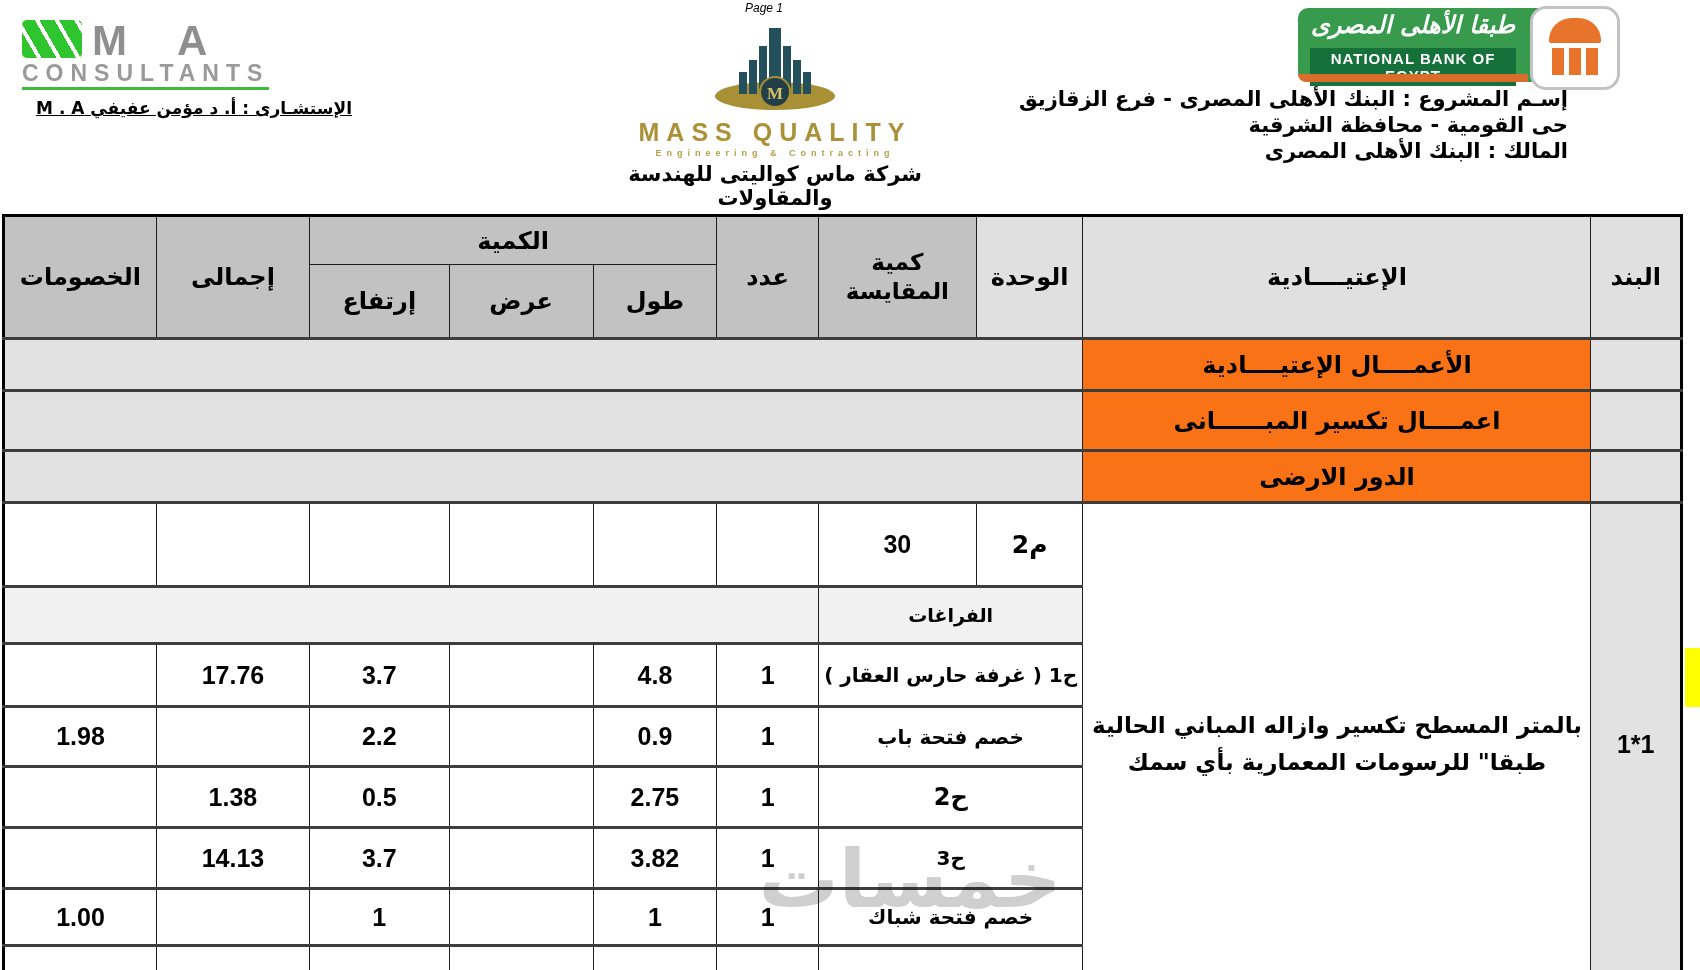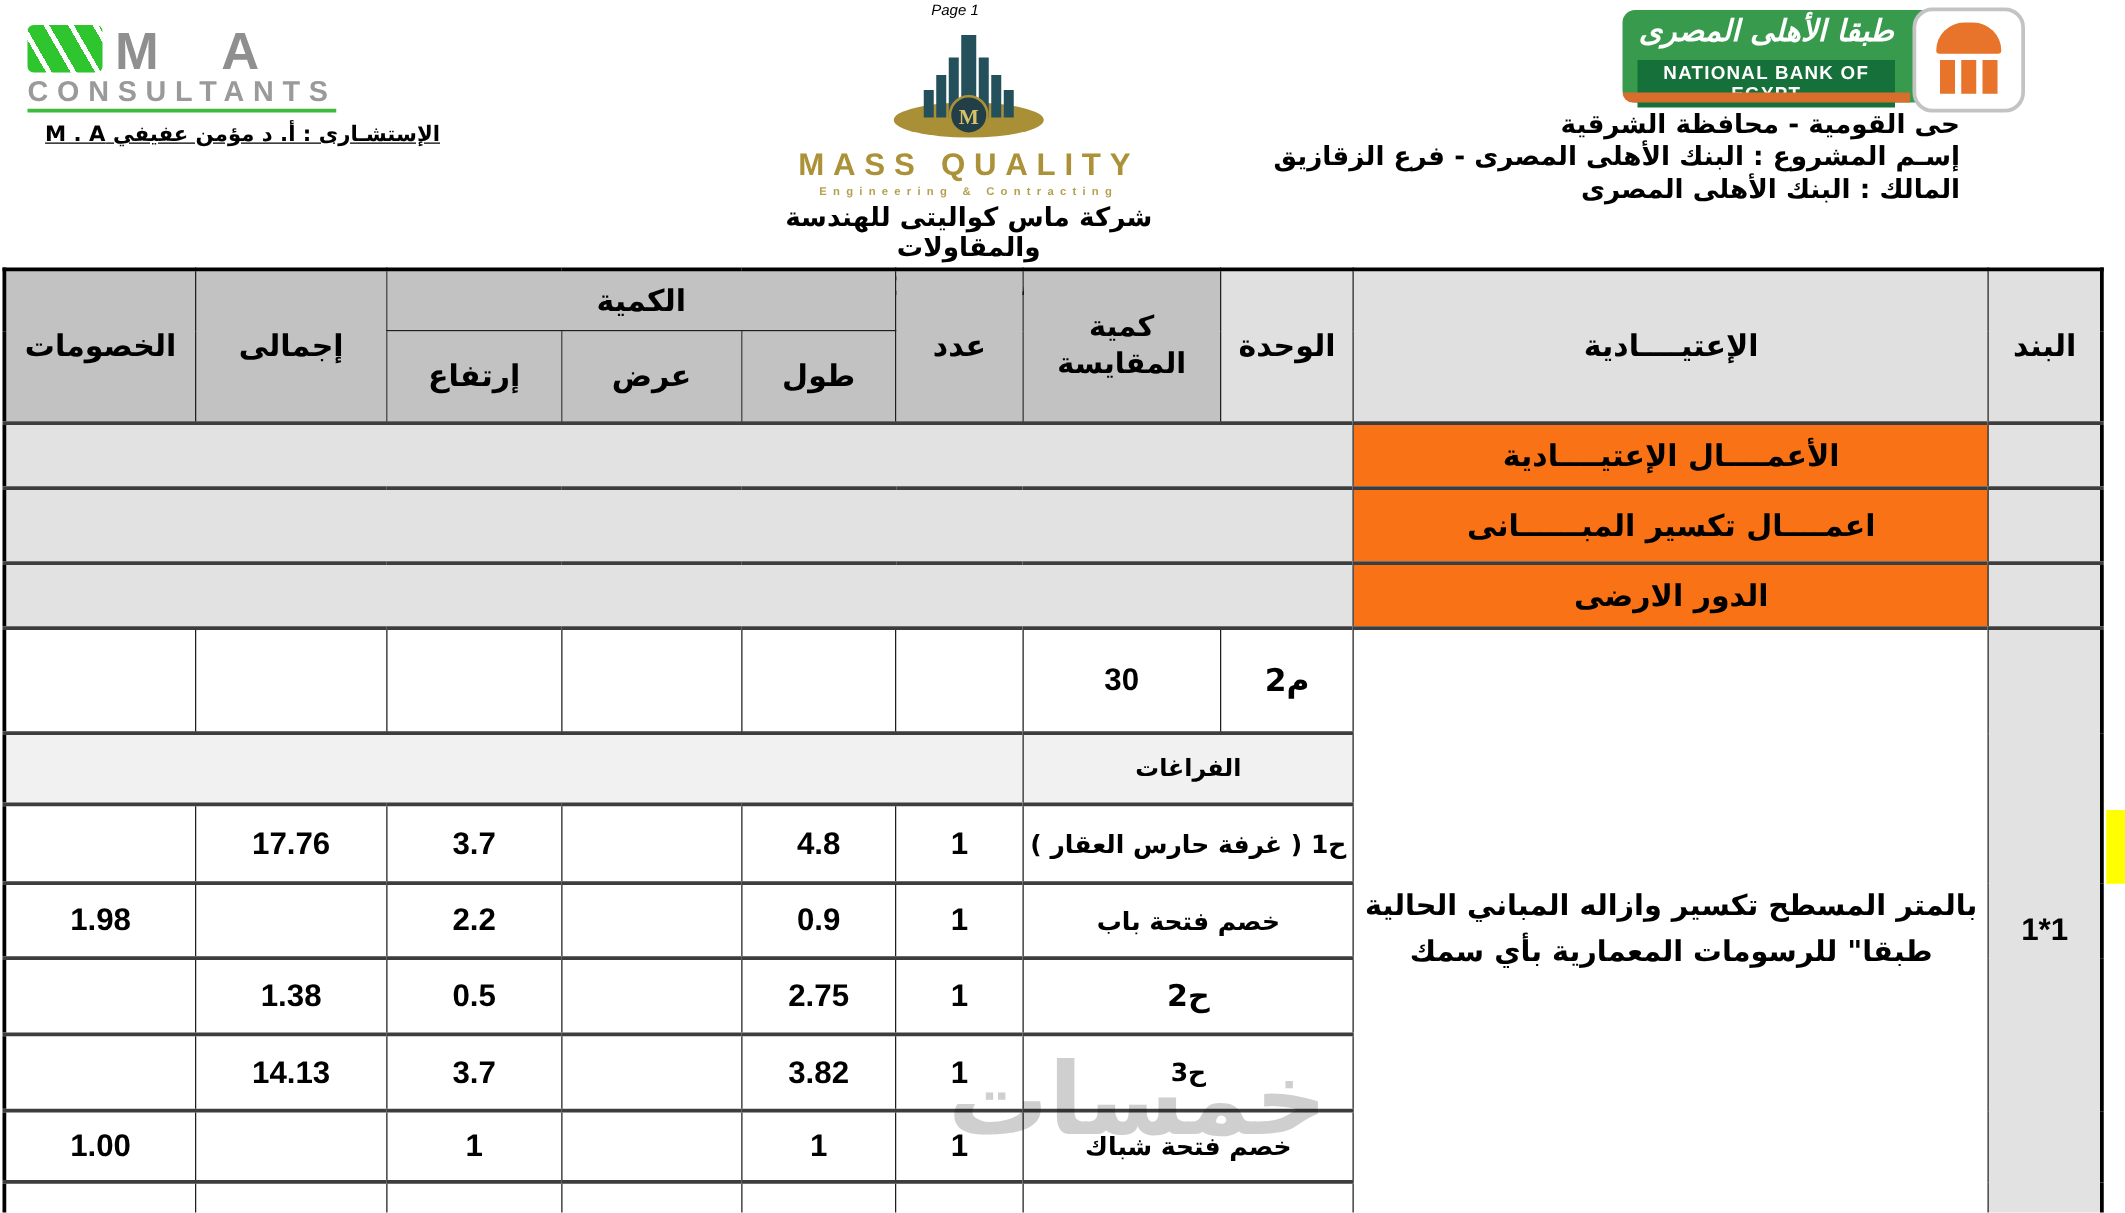--- a/index.html
+++ b/index.html
@@ -124,22 +124,22 @@
     <div class="nbe-dome"></div>
     <div class="nbe-bars">
       <div class="nbe-bar"></div>
         <div class="nbe-bar"></div>
         <div class="nbe-bar"></div>
     </div>
   </div>
 </div>
 
 <div class="abs project-lines">
+  <div>إسـم المشروع : البنك الأهلى المصرى - فرع الزقازيق</div>
   <div>حى القومية - محافظة الشرقية</div>
-  <div>إسـم المشروع : البنك الأهلى المصرى - فرع الزقازيق</div>
   <div>المالك : البنك الأهلى المصرى</div>
 </div>
 
 <table class="boq">
   <colgroup>
     <col style="width:90px">
       <col style="width:505px">
       <col style="width:106px">
       <col style="width:157px">
     <col style="width:101px">

